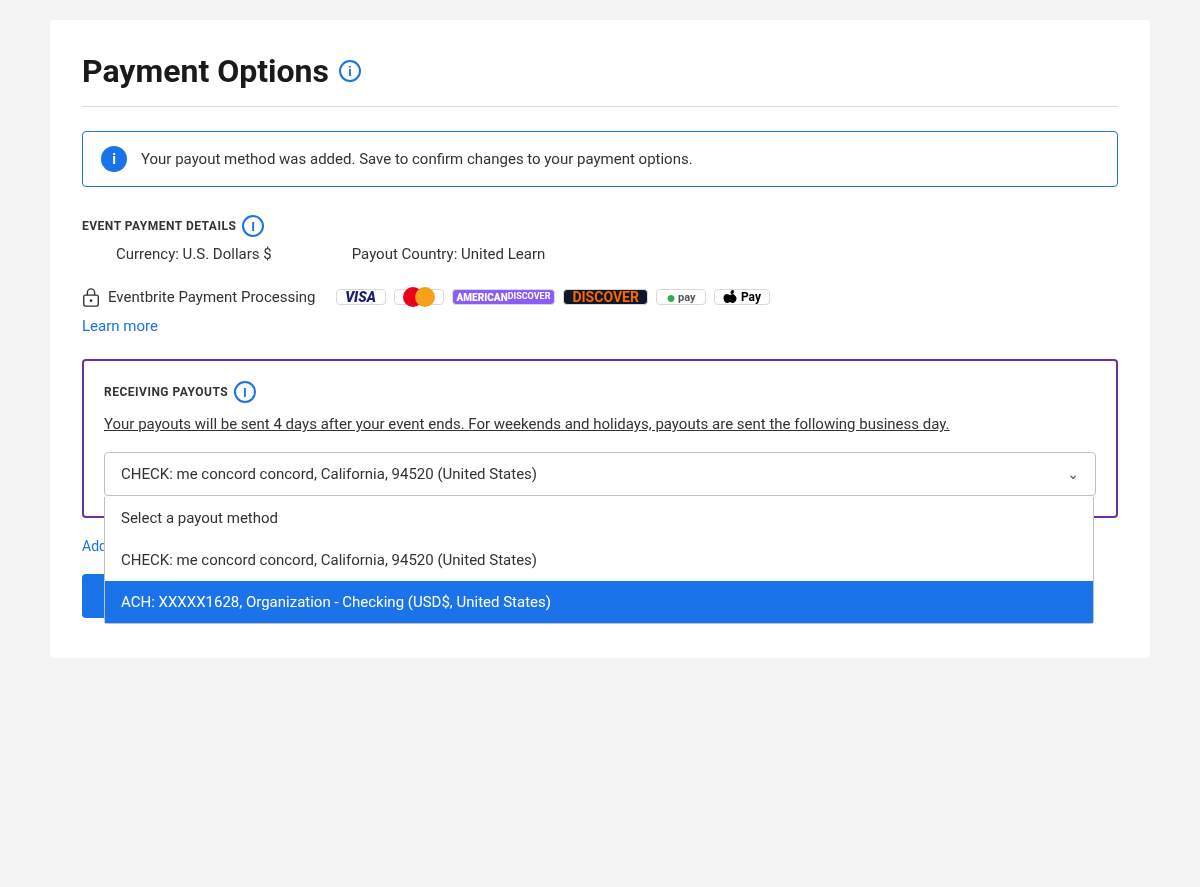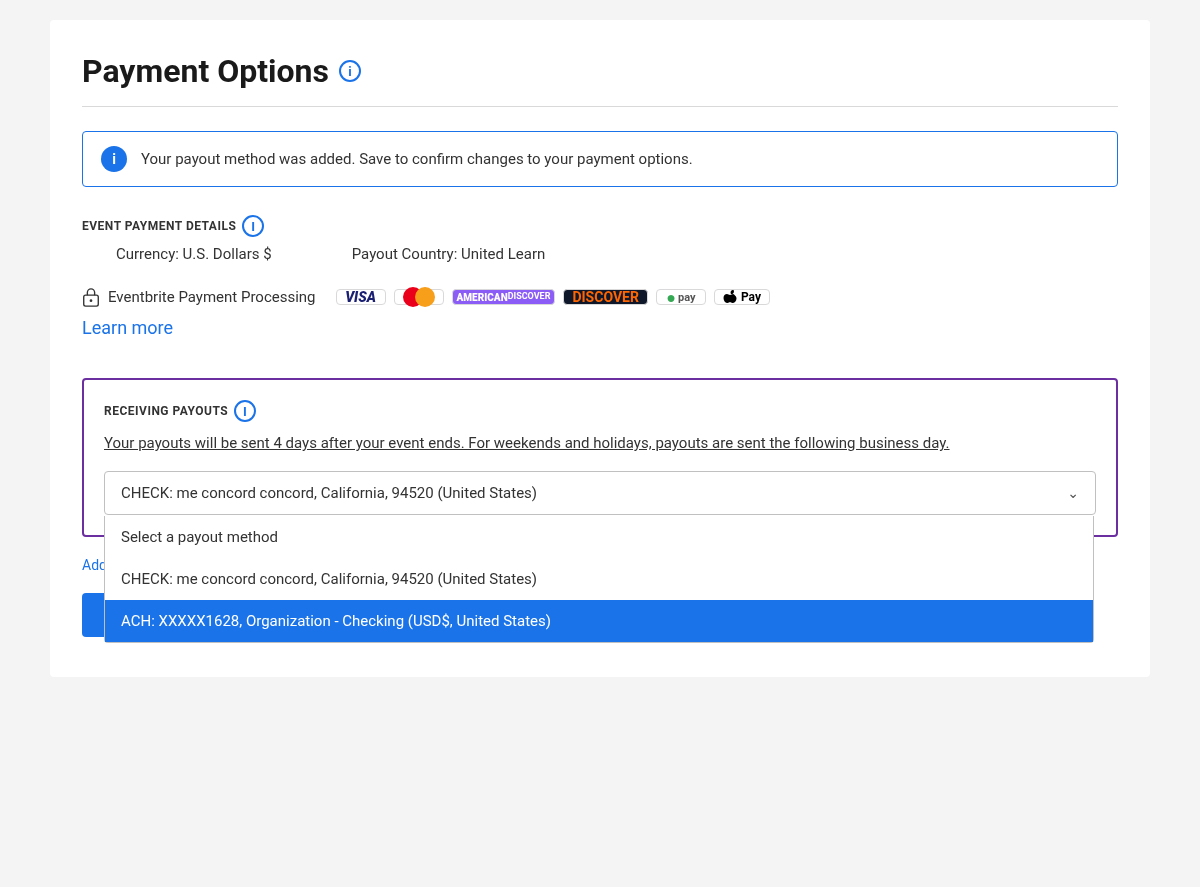--- a/index.html
+++ b/index.html
@@ -142,30 +142,30 @@
     }
     .mc-circle-left {
       width: 20px; height: 20px; border-radius: 50%; background: #eb001b; display: block;
     }
     .mc-circle-right {
       width: 20px; height: 20px; border-radius: 50%; background: #f79e1b; display: block; margin-left: -8px;
     }
     .learn-more-link {
       color: #1a73e8;
       text-decoration: none;
-      font-size: 18px;
+      font-size: 15px;
       margin-top: 10px;
       display: inline-block;
       cursor: pointer;
     }
     .receiving-payouts-section {
       border: 2px solid #6b2fa0;
       border-radius: 4px;
       padding: 20px 20px 20px 20px;
-      margin-top: 40px;
+      margin-top: 24px;
       margin-bottom: 20px;
     }
     .payout-description {
       font-size: 15px;
       color: #333;
       margin-top: 10px;
       margin-bottom: 16px;
       line-height: 1.5;
       text-decoration: underline;
     }

